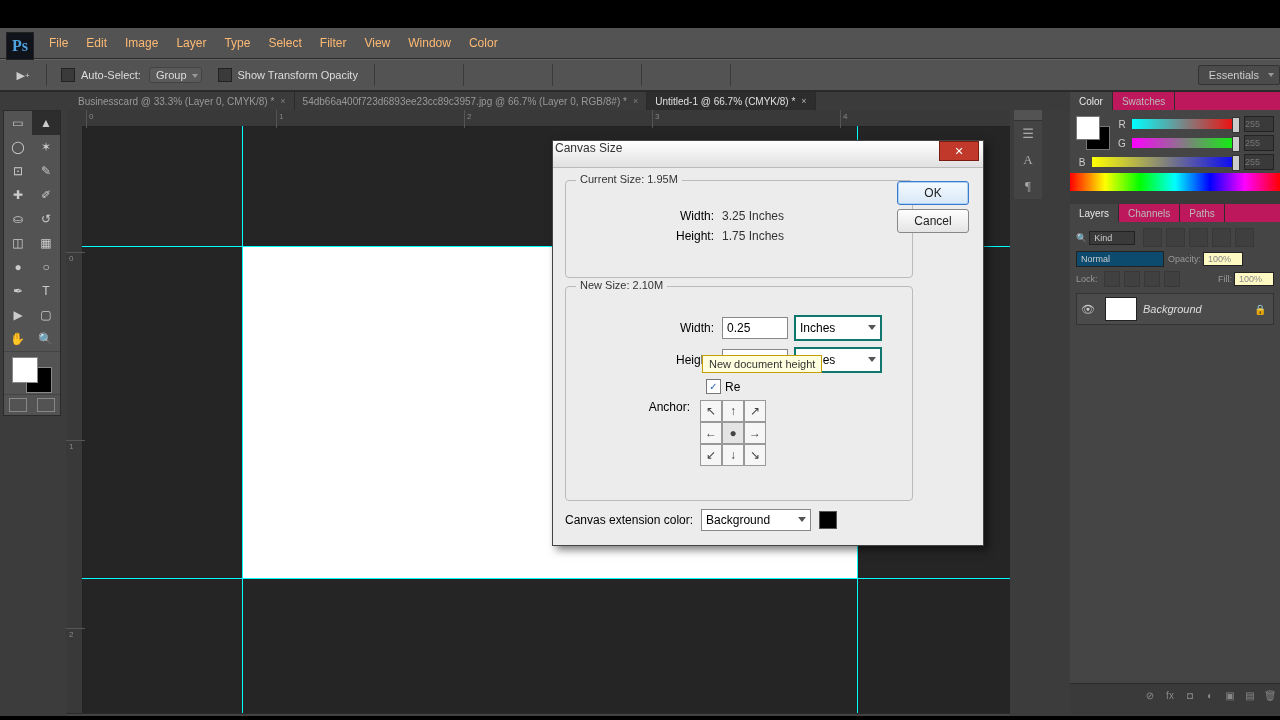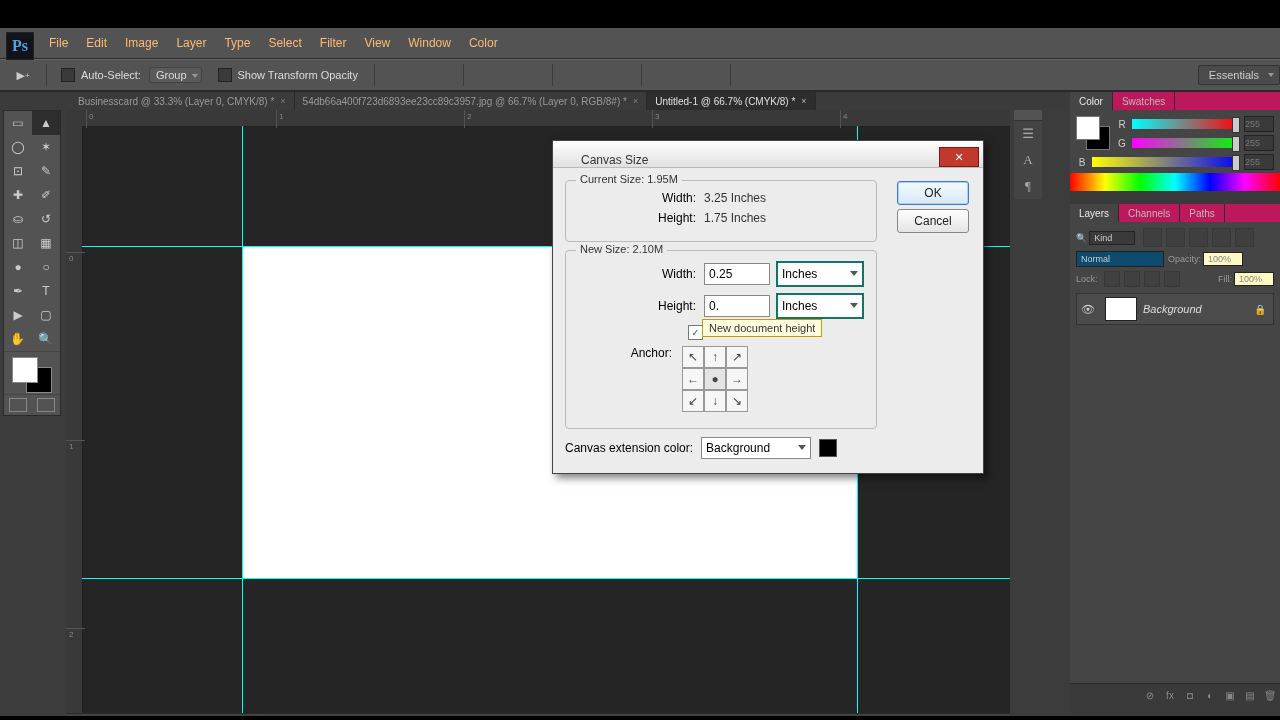--- a/index.html
+++ b/index.html
@@ -94,24 +94,24 @@
   .layersp .layer{display:flex;align-items:center;height:30px;background:#4b4b4b;border:1px solid #333}
   .layersp .eye{width:22px;text-align:center;color:#ccc;font-size:11px}
   .layersp .thumb{width:30px;height:22px;background:#fff;margin:0 6px;border:1px solid #222}
   .layersp .lname{font-style:italic;color:#ddd;font-size:11px}
   .layersp .lockic{margin-left:auto;margin-right:6px;color:#aaa;font-size:10px}
   .pfooter{position:absolute;bottom:0;left:0;right:0;height:22px;background:#3a3a3a;display:flex;align-items:center;justify-content:flex-end;border-top:1px solid #2a2a2a}
   .pfooter .pic{width:20px;text-align:center;color:#888;font-size:10px}
 
   
   .dialog{position:absolute;top:126px;left:552px;width:430px;background:#ececec;border:1px solid #444;box-shadow:4px 4px 8px rgba(0,0,0,.5);color:#000}
-  .dialog .titlebar{height:26px;background:linear-gradient(#fff,#e0e0e0);border-bottom:1px solid #bbb;display:flex;align-items:flex-end;padding-left:28px;font-size:12px;color:#333}
+  .dialog .titlebar{height:26px;background:linear-gradient(#fff,#e0e0e0);border-bottom:1px solid #bbb;display:flex;align-items:flex-start;padding-left:2px;font-size:12px;color:#333}
   .dialog .titlebar .x{margin-left:auto;width:38px;height:18px;background:#c0392b;color:#fff;border:1px solid #7a1a10;display:flex;align-items:center;justify-content:center;margin-right:4px;font-size:11px}
   .dialog .content{padding:12px 12px 14px 12px}
-  .dialog .group{border:1px solid #bbb;border-radius:4px;padding:10px;margin-bottom:8px;position:relative}
+  .dialog .group{border:1px solid #bbb;border-radius:4px;padding:28px;margin-bottom:8px;position:relative}
   .dialog .group .legend{position:absolute;top:-8px;left:10px;background:#ececec;padding:0 4px;font-size:11px;color:#333}
   .dialog .g1{width:290px}
   .dialog .line{display:flex;align-items:center;margin-bottom:6px;font-size:12px}
   .dialog .line .lbl{width:120px;text-align:right;margin-right:8px}
   .dialog .line .val{color:#333}
   .dialog .g2{width:290px}
   .dialog .inp{width:56px;height:20px;background:#fff;border:1px solid #888;padding:0 4px;font-size:12px;margin-right:6px}
   .dialog .sel{width:76px;height:22px;background:#fff;border:2px solid #0f766e;padding:0 4px;font-size:12px;display:flex;align-items:center;position:relative}
   .dialog .sel:after{content:"";position:absolute;right:4px;top:8px;border-left:4px solid transparent;border-right:4px solid transparent;border-top:5px solid #555}
   .dialog .chk2{width:13px;height:13px;background:#fff;border:1px solid #777;display:inline-flex;align-items:center;justify-content:center;color:#2a65b3;font-size:10px;margin-right:4px}

